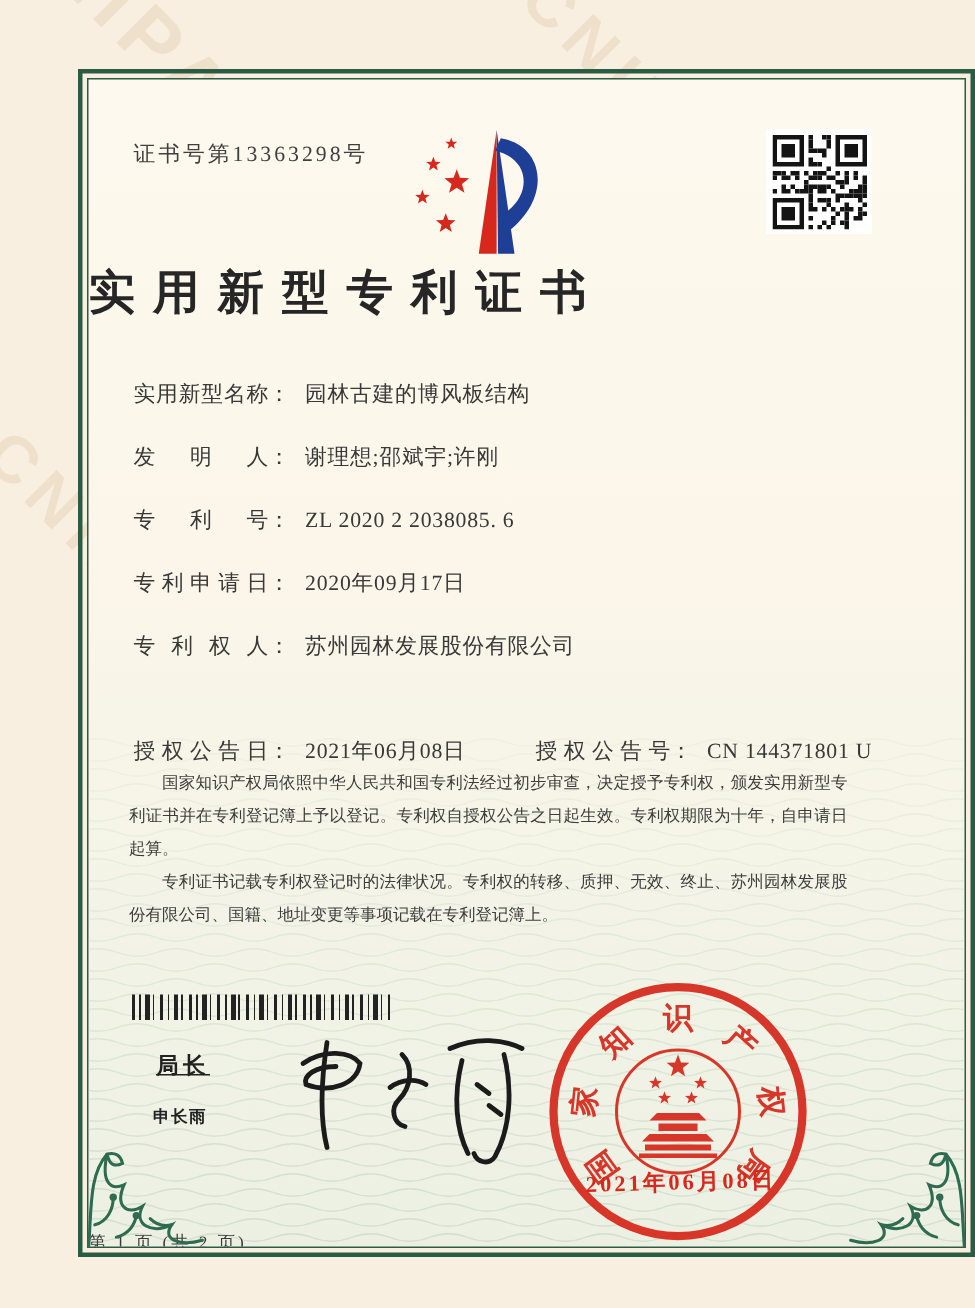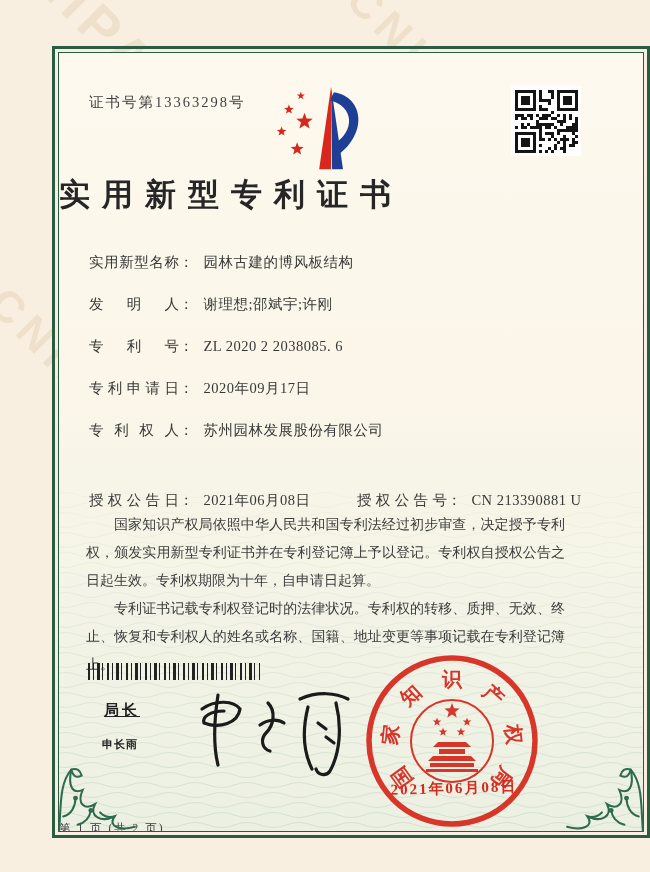--- a/index.html
+++ b/index.html
@@ -19,21 +19,21 @@
   .cert-no{position:absolute;left:30px;top:40px;font-size:14.5px;letter-spacing:2px;color:#3f3f3f;}
   .logo{position:absolute;left:204px;top:30px;}
   .qr-wrap{position:absolute;left:452px;top:33px;width:70px;height:70px;background:#fff;
       display:flex;align-items:center;justify-content:center;}
   .title{position:absolute;left:0;right:0;top:121px;font-size:31px;font-weight:700;
       letter-spacing:12px;color:#262626;}
   .frow{position:absolute;left:30px;right:16px;font-size:14.5px;color:#383838;white-space:nowrap;}
   .flabel{display:inline-block;width:6.2em;text-align:justify;text-align-last:justify;vertical-align:bottom;}
   .fvalue{margin-left:10px;letter-spacing:0.5px;}
   .fpair2{position:absolute;left:268px;top:0;}
-  .paras{position:absolute;left:27px;width:479px;top:458px;font-size:14px;line-height:2.0;
+  .paras{position:absolute;left:27px;width:479px;top:458px;font-size:11px;line-height:2.0;
       text-align:justify;color:#3c3c3c;}
   .paras p{margin:0;text-indent:2em;}
   .barcode{position:absolute;left:29px;top:610px;width:172px;height:17px;
       background:repeating-linear-gradient(90deg,#222 0 2px,transparent 2px 5px,#222 5px 6px,
       transparent 6px 9px,#222 9px 12px,transparent 12px 14px,#222 14px 15px,transparent 15px 19px);}
   .sig-title{position:absolute;left:45px;top:648px;font-family:"Liberation Sans","DejaVu Sans",sans-serif;
       font-weight:700;font-size:15px;color:#222;letter-spacing:3px;text-decoration:underline;}
   .sig-name{position:absolute;left:43px;top:684px;font-family:"Liberation Sans","DejaVu Sans",sans-serif;
       font-weight:700;font-size:11px;color:#222;letter-spacing:1px;}
   .sig-hand{position:absolute;left:125px;top:620px;}
@@ -253,27 +253,27 @@
         </div>
         <div class="frow" style="top:326px;font-family:Liberation Serif, serif;">
           <span class="flabel">专利申请日</span><span>：</span><span class="fvalue">2020年09月17日</span>
         </div>
         <div class="frow" style="top:368px;">
           <span class="flabel">专利权人</span><span>：</span><span class="fvalue">苏州园林发展股份有限公司</span>
         </div>
         <div class="frow" style="top:438px;">
           <span class="flabel">授权公告日</span><span>：</span><span class="fvalue">2021年06月08日</span>
           <span class="fpair2">
-            <span class="flabel">授权公告号</span><span>：</span><span class="fvalue">CN 213390881 U</span>
+            <span class="flabel">授权公告号</span><span>：</span><span class="fvalue">CN 144371801 U</span>
           </span>
         </div>
 
         <div class="paras">
           <p>国家知识产权局依照中华人民共和国专利法经过初步审查，决定授予专利权，颁发实用新型专利证书并在专利登记簿上予以登记。专利权自授权公告之日起生效。专利权期限为十年，自申请日起算。</p>
-          <p>专利证书记载专利权登记时的法律状况。专利权的转移、质押、无效、终止、恢复和专利权人的姓名或名称、国籍、地址变更等事项记载在专利登记簿上。</p>
+          <p>专利证书记载专利权登记时的法律状况。专利权的转移、质押、无效、终止、苏州园林发展股份有限公司、国籍、地址变更等事项记载在专利登记簿上。</p>
         </div>
 
         <div class="barcode"></div>
 
         <div class="sig-title">局长</div>
         <div class="sig-name">申长雨</div>
 
         <svg class="sig-hand" width="180" height="115" viewBox="0 0 180 115" xmlns="http://www.w3.org/2000/svg">
           <g fill="none" stroke="#1b1b1b" stroke-width="3.2" stroke-linecap="round">
             <path d="M34,22 C30,48 29,72 34,92"></path>

